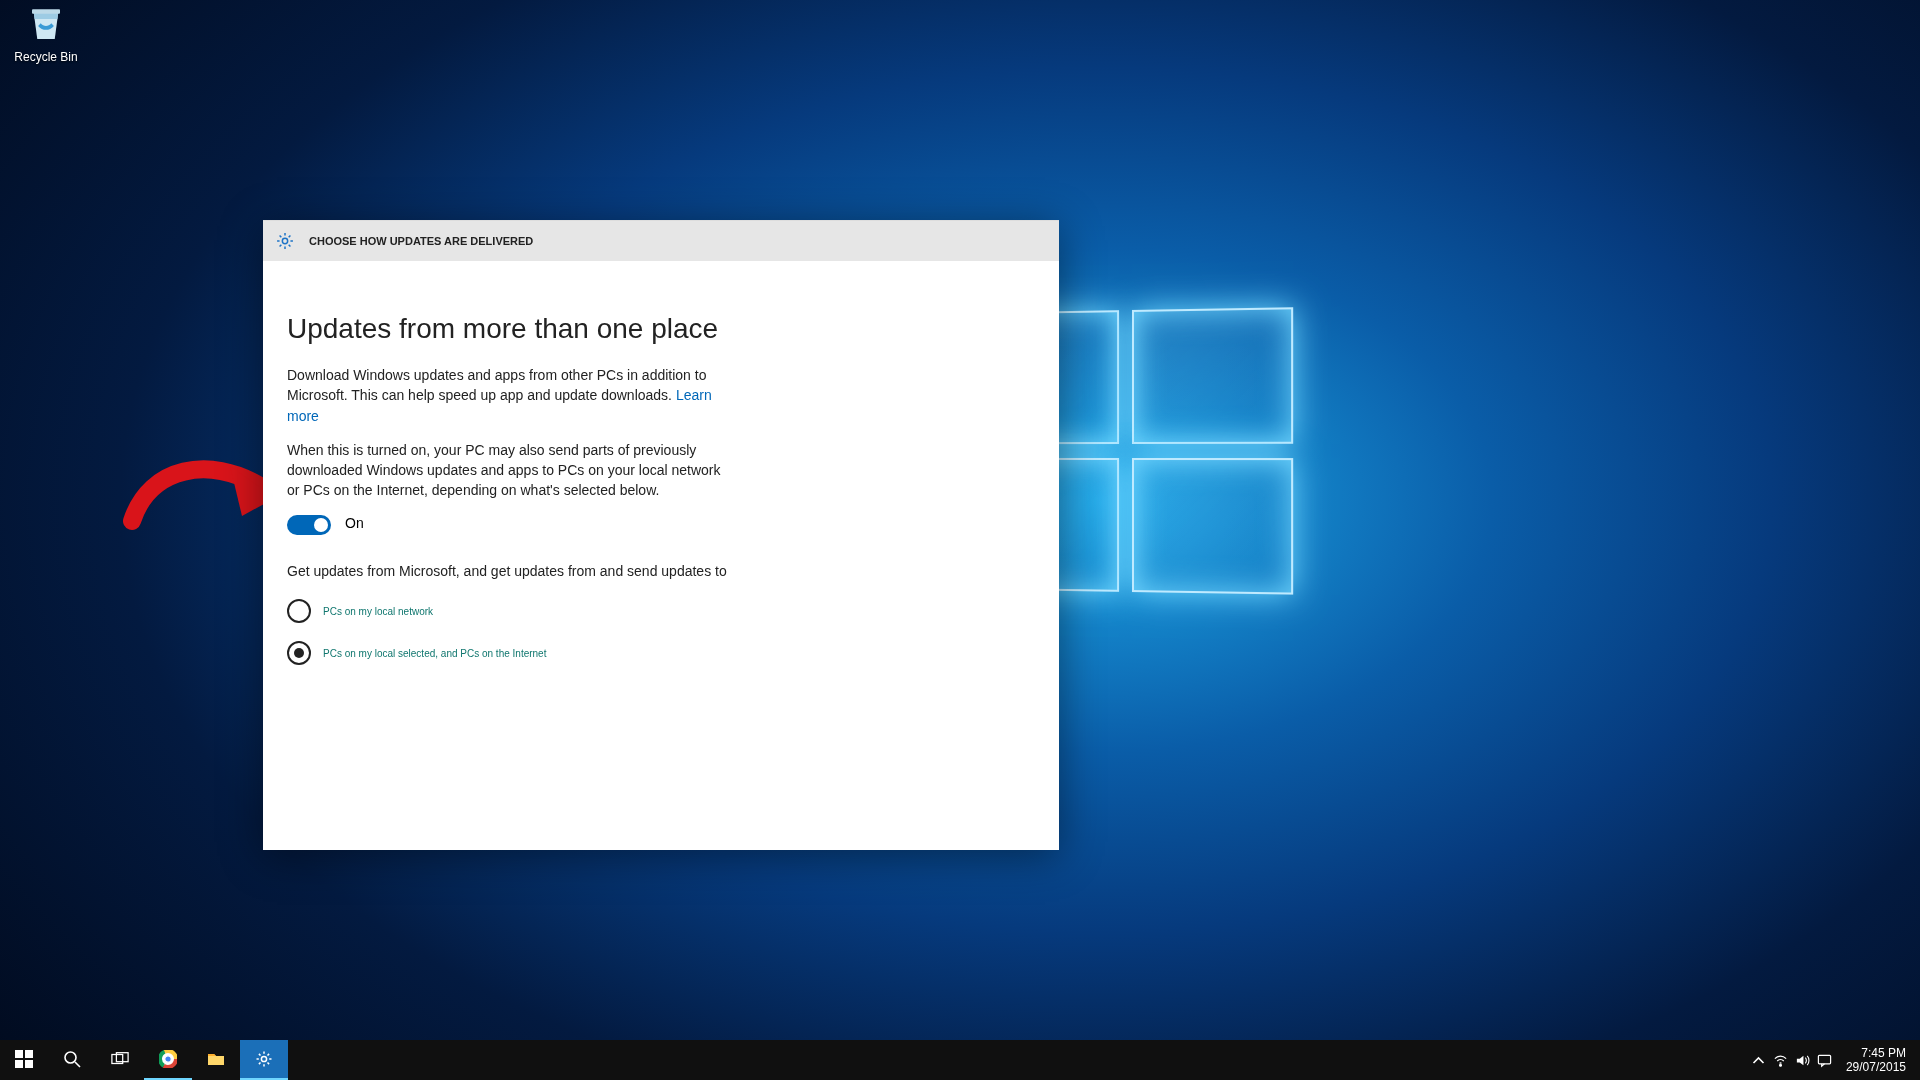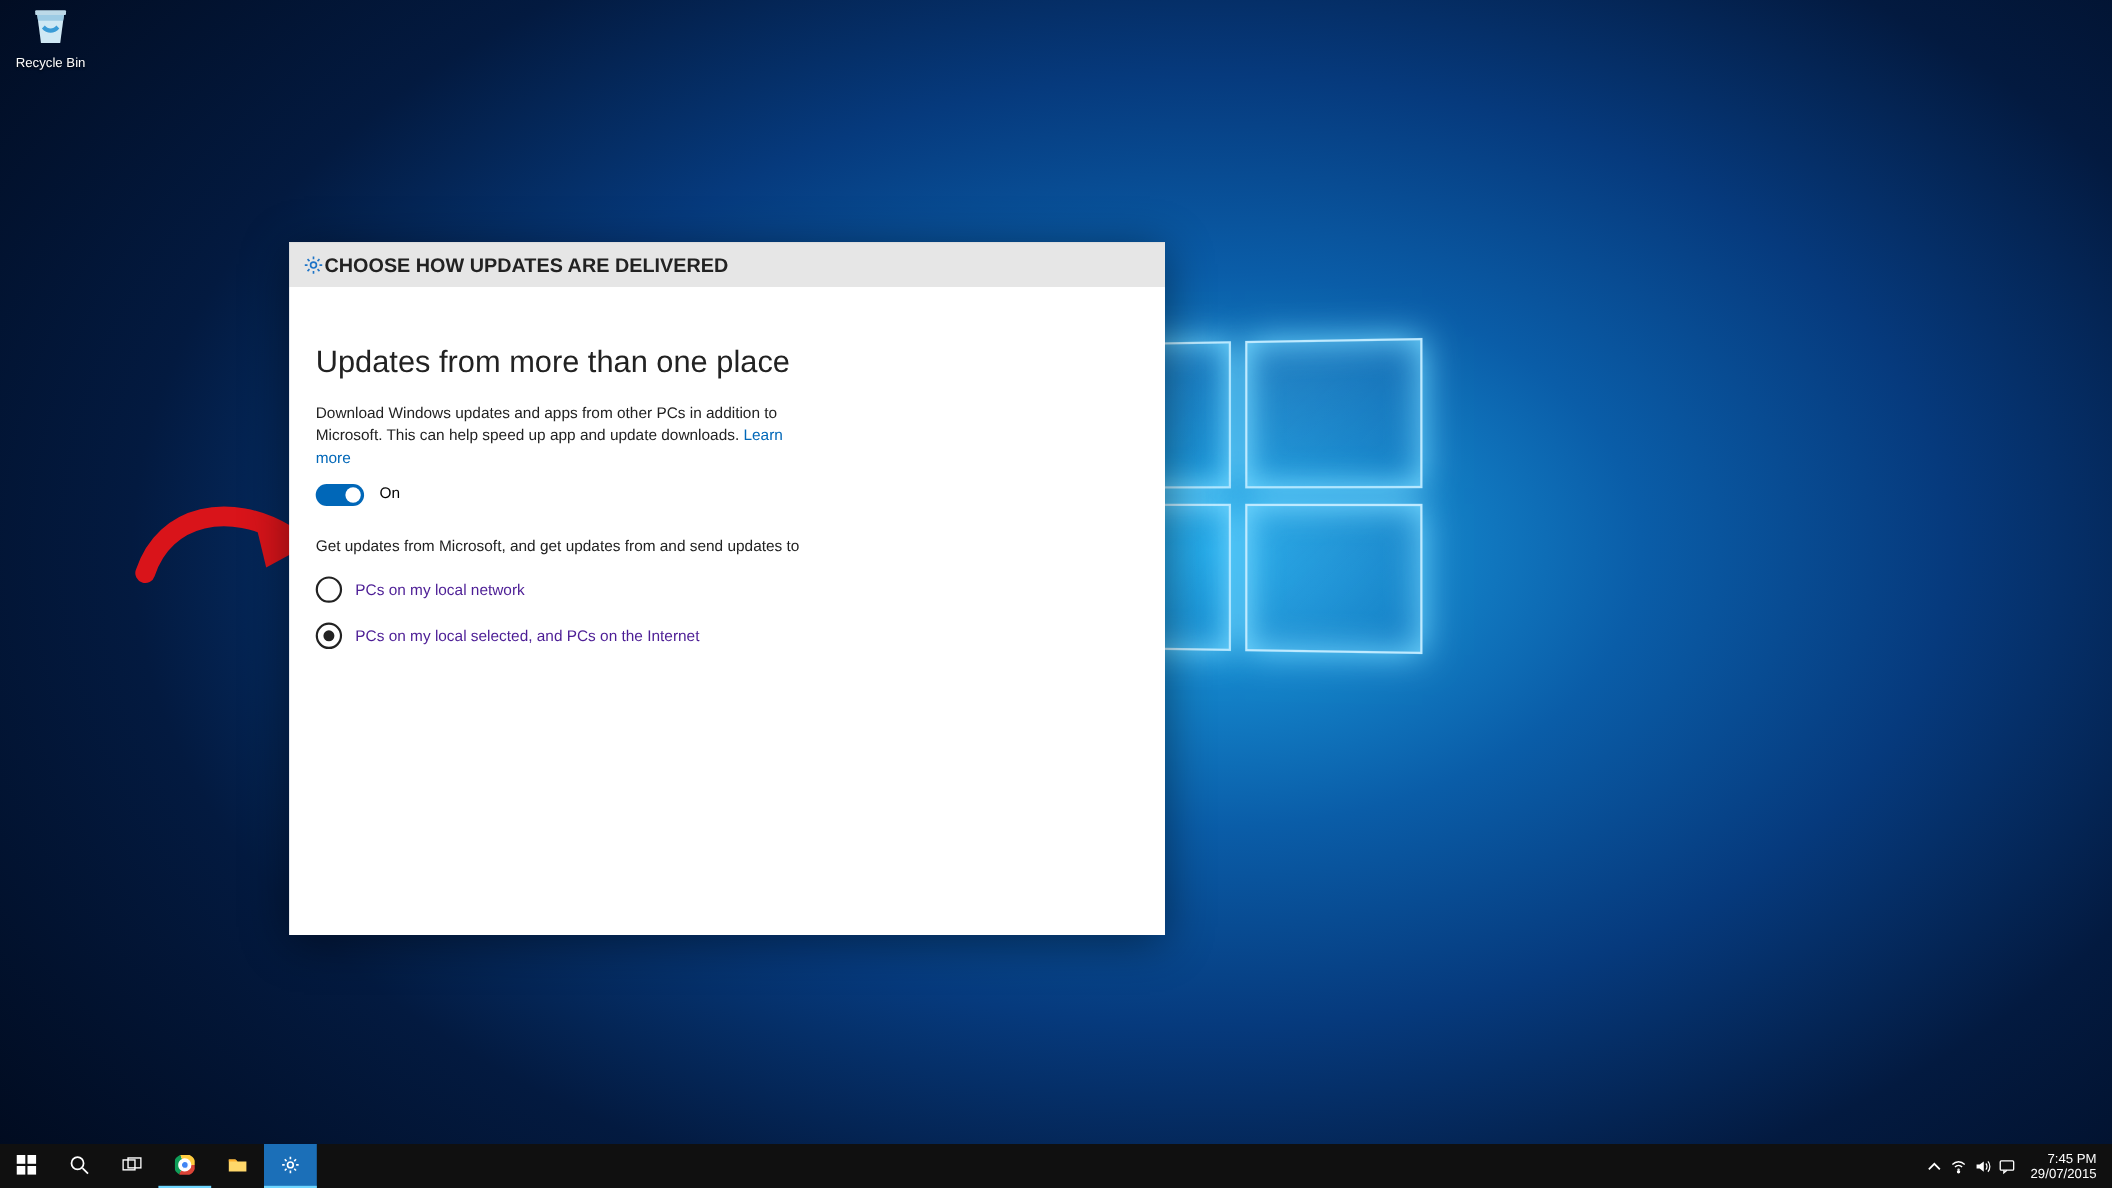--- a/index.html
+++ b/index.html
@@ -16,35 +16,35 @@
 .annotation-arrow{position:absolute;left:120px;top:426px;pointer-events:none}
 
 .window{position:absolute;left:263px;top:220px;width:796px;height:630px;background:#fff;box-shadow:0 6px 40px rgba(0,0,0,.45);display:flex;flex-direction:column}
 .titlebar{height:34px;background:#e6e6e6;display:flex;align-items:center;font-size:12px;color:#333;user-select:none}
 .titlebar .back{width:34px;height:34px;display:flex;align-items:center;justify-content:center;cursor:pointer}
 .titlebar .back svg{width:16px;height:16px}
 .titlebar .title{flex:0 0 auto;margin-left:6px}
 .titlebar .spacer{flex:1}
 .titlebar .sysbtn{width:46px;height:34px;display:flex;align-items:center;justify-content:center;cursor:pointer}
 .titlebar .sysbtn svg{width:10px;height:10px}
-.subheader{height:40px;background:#e6e6e6;border-top:1px solid #ddd;display:flex;align-items:center;padding:0 12px;font-size:18px;font-weight:600;color:#222}
+.subheader{height:40px;background:#e6e6e6;border-top:1px solid #ddd;display:flex;align-items:center;padding:0 12px;gap:14px;font-size:11px;font-weight:600;color:#222}
 .subheader .gear{width:20px;height:20px;color:#1e74c7}
 .pane{flex:1;overflow:auto;background:#fff;padding:52px 0 47px 24px}
 .pane::-webkit-scrollbar{width:8px}
 .pane::-webkit-scrollbar-thumb{background:#c0c0c0}
 .pane h1{margin:0 0 20px;font-weight:300;font-size:28px;color:#222}
 .pane p{margin:0 0 14px;max-width:440px;font-size:14px;color:#222;line-height:1.45}
 .pane a{color:#0067b8;text-decoration:none;cursor:pointer}
 .toggle-row{display:flex;align-items:flex-start;gap:14px;margin:14px 0 26px}
 .toggle{width:44px;height:20px;border-radius:10px;background:#0067b8;position:relative;cursor:pointer}
 .toggle .knob{position:absolute;right:3px;top:3px;width:14px;height:14px;border-radius:50%;background:#fff}
 .radio-row{display:flex;align-items:center;gap:12px;margin:18px 0;cursor:pointer}
 .radio{width:20px;height:20px;border:2px solid #222;border-radius:50%;display:flex;align-items:center;justify-content:center;flex:none}
 .radio.selected::after{content:"";width:10px;height:10px;border-radius:50%;background:#222}
-.radio-label{font-size:14px;color:#4c1d95}
+.radio-label{font-size:10px;color:#0f766e}
 
 .taskbar{position:absolute;left:0;right:0;bottom:0;height:40px;background:#101010;display:flex;align-items:stretch;color:#fff}
 .tb-btn{width:48px;display:flex;align-items:center;justify-content:center;cursor:pointer;border-bottom:2px solid transparent}
 .tb-btn.active{background:#1b6fb8;border-bottom-color:#6fd6ff}
 .tb-btn.running{border-bottom-color:#6fd6ff}
 .tb-btn svg{width:18px;height:18px}
 .systray{margin-left:auto;display:flex;align-items:center;padding:0 4px}
 .systray .tray-ico{width:22px;display:flex;align-items:center;justify-content:center;cursor:pointer}
 .systray .tray-ico svg{width:15px;height:15px}
 .clock{padding:0 10px;font-size:12px;line-height:14px;text-align:right;display:flex;flex-direction:column;justify-content:center;cursor:pointer}
@@ -83,20 +83,21 @@
         <svg viewBox="0 0 24 24" fill="none" stroke="currentColor" stroke-width="1.8">
             <circle cx="12" cy="12" r="3.2"></circle>
             <path d="M12 2.5v3M12 18.5v3M21.5 12h-3M5.5 12h-3M18.5 5.5l-2.1 2.1M7.6 16.4l-2.1 2.1M18.5 18.5l-2.1-2.1M7.6 7.6 5.5 5.5"></path>
           </svg>
       </span>
       <span>CHOOSE HOW UPDATES ARE DELIVERED</span>
     </div>
     <div class="pane">
       <h1>Updates from more than one place</h1>
       <p><span>Download Windows updates and apps from other PCs in addition to Microsoft. This can help speed up app and update downloads.</span> <a>Learn more</a></p>
+      <p>When this is turned on, your PC may also send parts of previously downloaded Windows updates and apps to PCs on your local network or PCs on the Internet, depending on what's selected below.</p>
       <div class="toggle-row">
         <div class="toggle">
             <div class="knob"></div>
           </div>
         <span style="font-size:14px">On</span>
       </div>
       <p>Get updates from Microsoft, and get updates from and send updates to</p>
       <div class="radio-row">
         <div class="radio"></div>
         <div class="radio-label">PCs on my local network</div>

